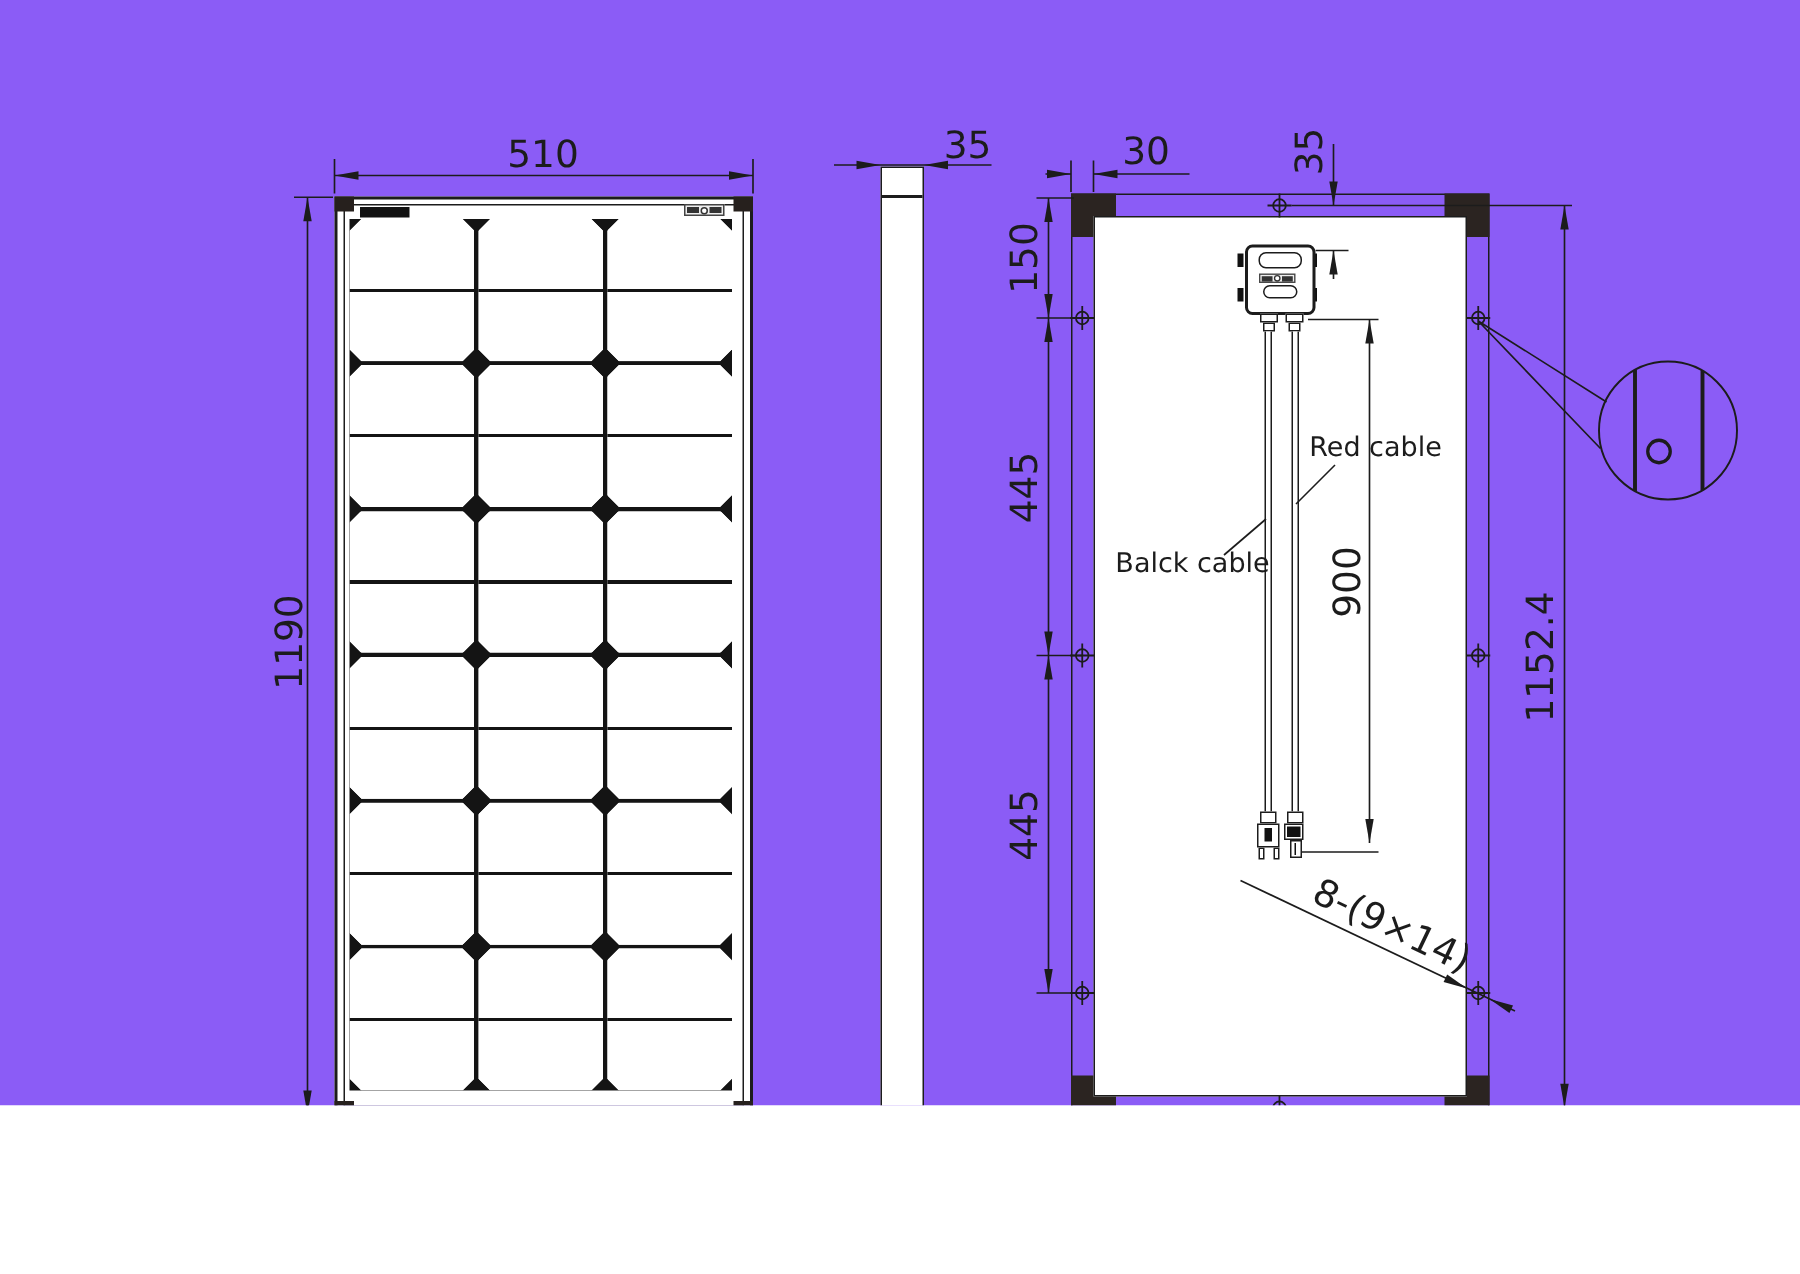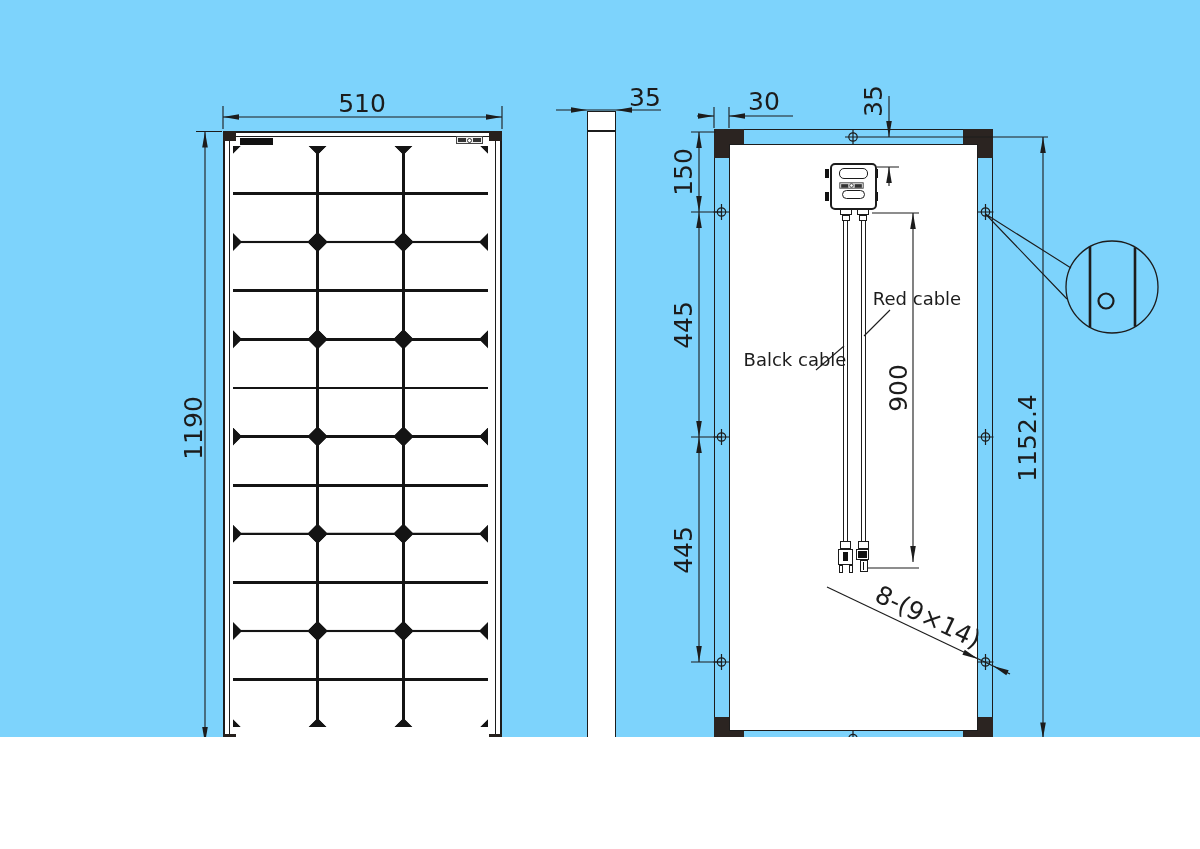--- a/index.html
+++ b/index.html
@@ -1,17 +1,17 @@
 <!DOCTYPE html>
 <html><head>
 <meta charset="utf-8">
 <style>
   html,body{margin:0;padding:0;background:#ffffff;}
   #canvas{
-    position:relative;width:1200px;height:737px;background:#7dd3fc;overflow:hidden;
+    position:relative;width:1200px;height:737px;background:#8b5cf6;overflow:hidden;
     font-family:"DejaVu Sans","Liberation Sans",sans-serif;color:#1c1c1c;
   }
   .abs{position:absolute;}
   .dimtext{
     position:absolute;font-size:25px;color:#1c1c1c;white-space:nowrap;
     transform:translate(-50%,-50%);line-height:1;
   }
   .dimtext.vert{transform:translate(-50%,-50%) rotate(-90deg);}
   .lbltext{
     position:absolute;font-size:18px;color:#1c1c1c;white-space:nowrap;
@@ -255,15 +255,15 @@
   <div class="dimtext" style="left:645px;top:97px;">35</div>
   <div class="dimtext" style="left:764px;top:101px;">30</div>
   <div class="dimtext vert" style="left:873px;top:101px;">35</div>
   <div class="dimtext vert" style="left:683px;top:172px;">150</div>
   <div class="dimtext vert" style="left:683px;top:325px;">445</div>
   <div class="dimtext vert" style="left:683px;top:550px;">445</div>
   <div class="dimtext vert" style="left:898px;top:388px;">900</div>
   <div class="dimtext vert" style="left:1027px;top:438px;">1152.4</div>
   <div class="dimtext" style="left:928px;top:617px;transform:translate(-50%,-50%) rotate(25.4deg);">8-(9×14)</div>
   <div class="lbltext" style="left:917px;top:299px;">Red cable</div>
-  <div class="lbltext" style="left:795px;top:360px;">Balck cable</div>
+  <div class="lbltext" style="left:795px;top:376px;">Balck cable</div>
 
 </div>
 
 </body></html>

